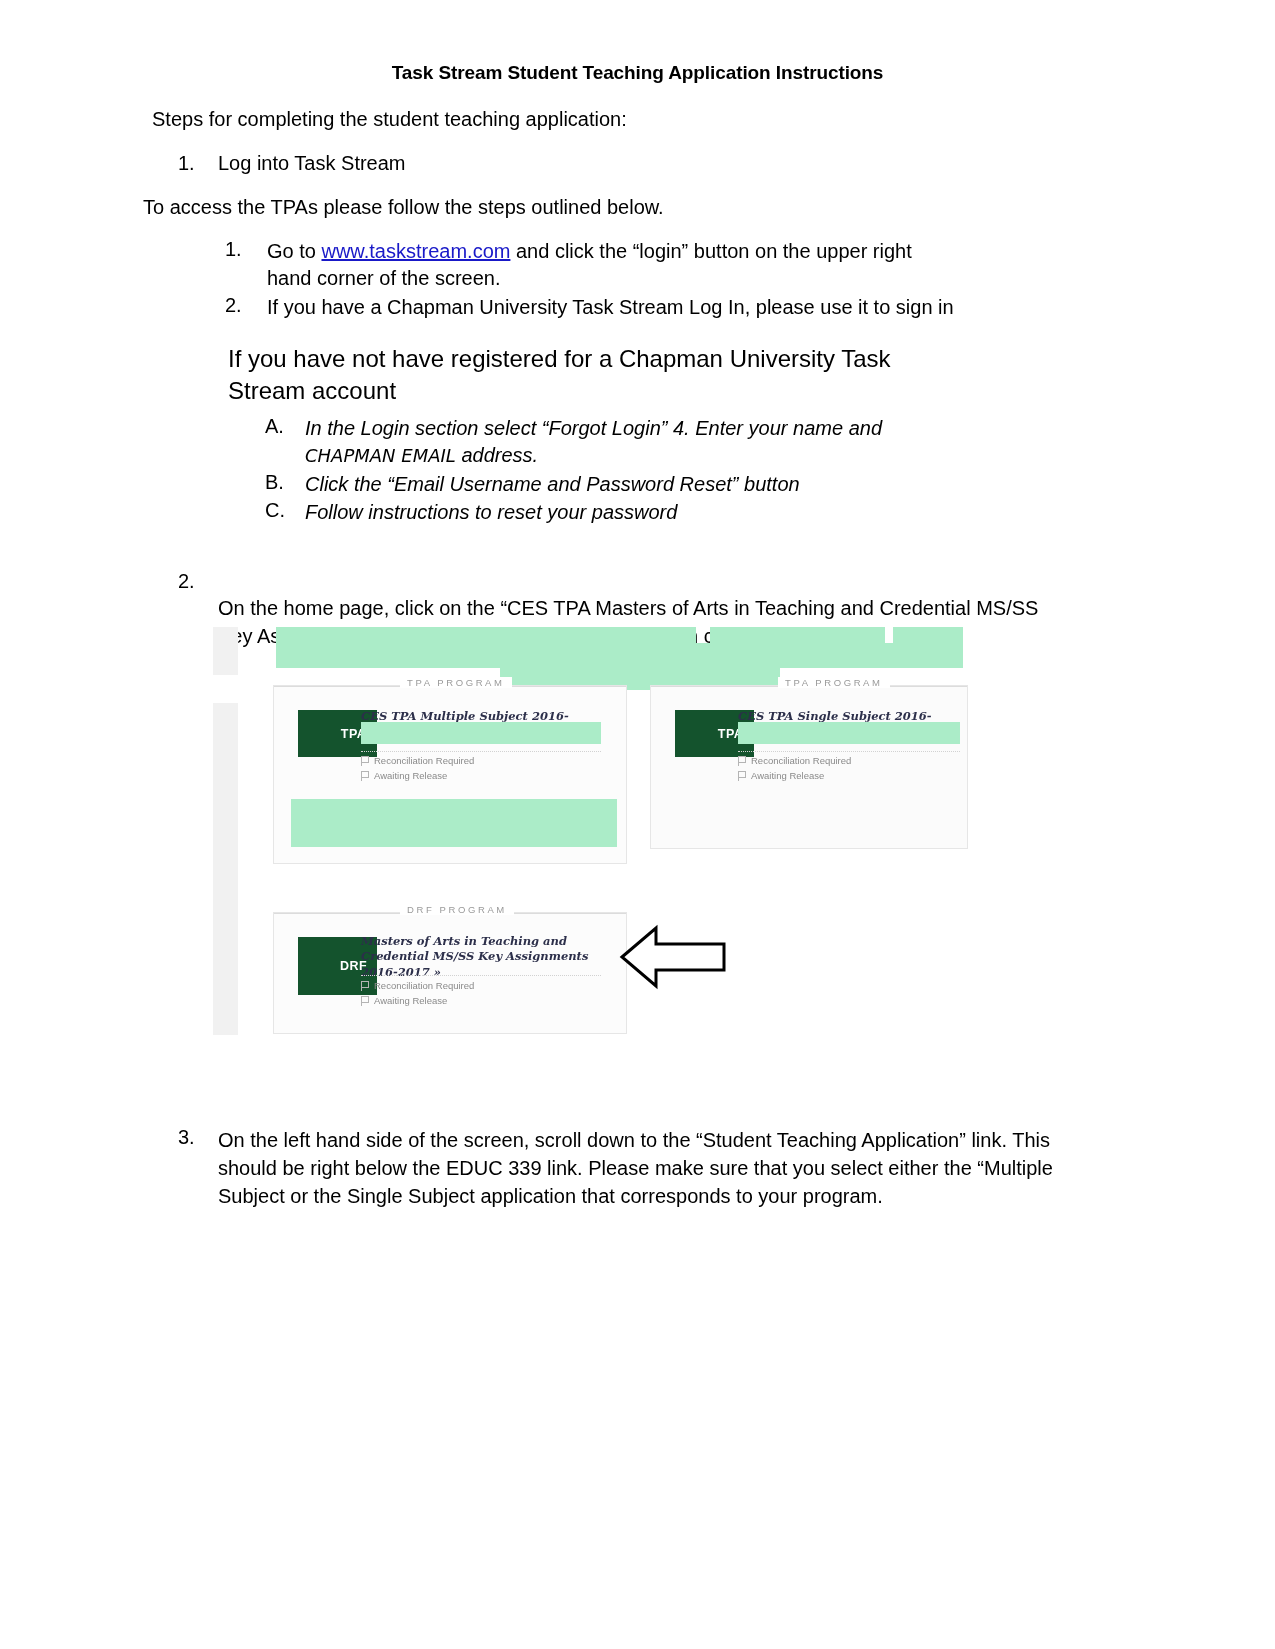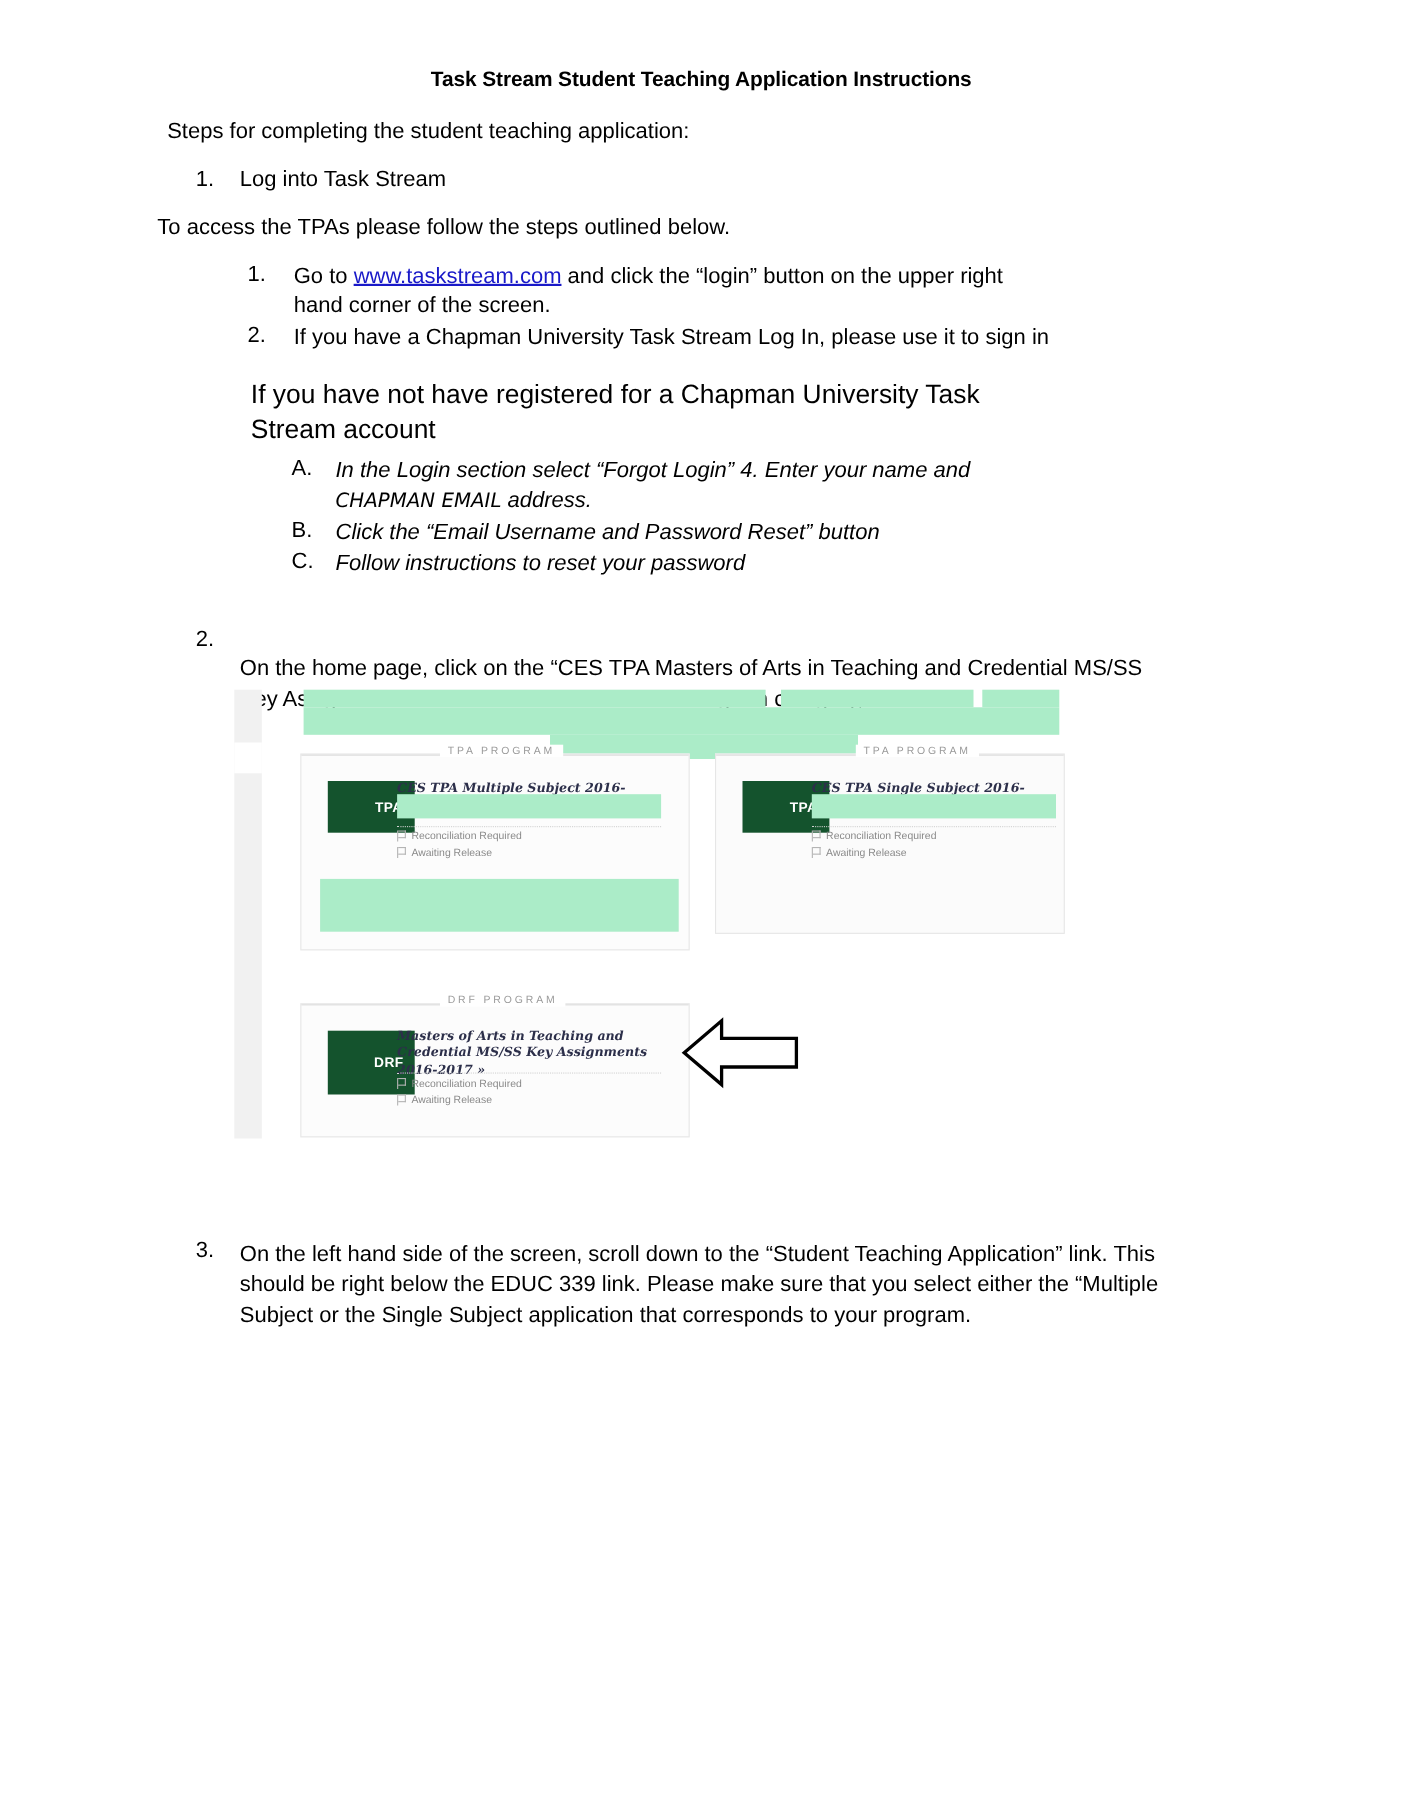--- a/index.html
+++ b/index.html
@@ -202,21 +202,21 @@
     font-size: 11.5px;
     color: #2c2f4a;
     line-height: 1.34;
   }
 
   .status {
     position: absolute;
     font-size: 9.5px;
     color: #8a8a8a;
     display: flex;
-    align-items: flex-start;
+    align-items: flex-end;
     gap: 5px;
   }
   .flag-ico {
     width: 8px;
     height: 10px;
     position: relative;
     flex: 0 0 8px;
   }
   .flag-ico::before {
     content: "";

